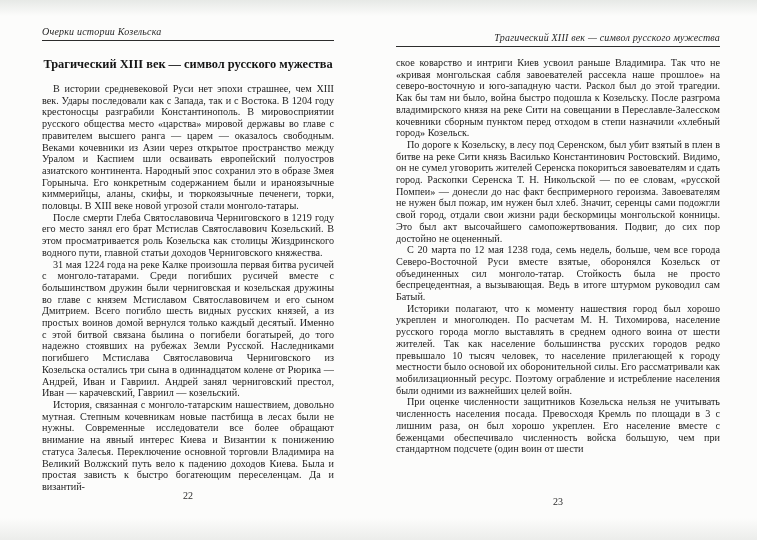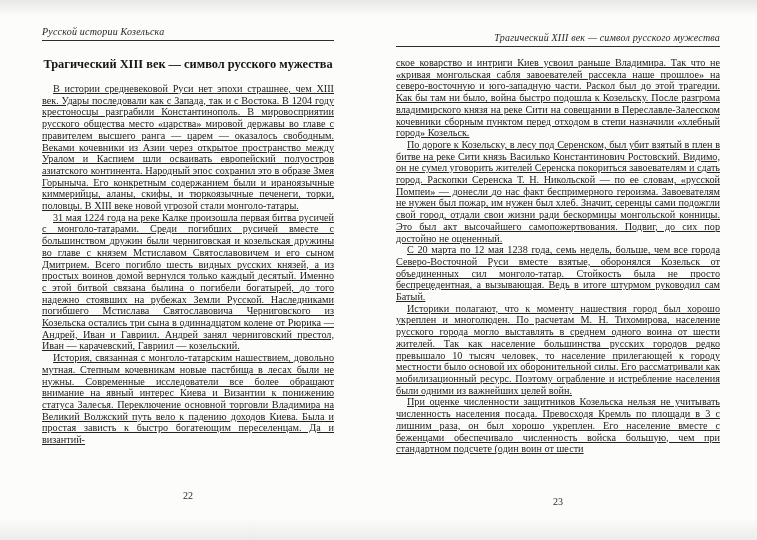--- a/index.html
+++ b/index.html
@@ -59,21 +59,20 @@
     text-align: center;
     margin: 16px 0 11px 0;
     color: #151515;
   }
 
   .body-text {
     font-size: 10.2px;
     line-height: 11.7px;
     text-align: justify;
     color: #222222;
-    text-decoration: underline;
   }
   .page-right .body-text { margin-top: 10px; }
 
   .body-text p {
     margin: 0;
     text-indent: 11px;
   }
   .body-text p.continuation { text-indent: 0; }
 
   .page-number {
@@ -86,24 +85,25 @@
   }
   .page-left .page-number  { top: 490px; }
   .page-right .page-number { top: 496px; }
 </style>
 </head>
 <body>
 
 <div class="spread">
 
   <div class="page page-left">
-    <div class="running-head">Русской истории Козельска</div>
+    <div class="running-head">Очерки истории Козельска</div>
     <div class="chapter-title">Трагический XIII век — символ русского мужества</div>
     <div class="body-text">
       <p>В истории средневековой Руси нет эпохи страшнее, чем XIII век. Удары последовали как с Запада, так и с Востока. В 1204 году крестоносцы разграбили Константинополь. В мировосприятии русского общества место «царства» мировой державы во главе с правителем высшего ранга — царем — оказалось свободным. Веками кочевники из Азии через открытое пространство между Уралом и Каспием шли осваивать европейский полуостров азиатского континента. Народный эпос сохранил это в образе Змея Горыныча. Его конкретным содержанием были и ираноязычные киммерийцы, аланы, скифы, и тюркоязычные печенеги, торки, половцы. В XIII веке новой угрозой стали монголо-татары.</p>
+      <p>После смерти Глеба Святославовича Черниговского в 1219 году его место занял его брат Мстислав Святославович Козельский. В этом просматривается роль Козельска как столицы Жиздринского водного пути, главной статьи доходов Черниговского княжества.</p>
       <p>31 мая 1224 года на реке Калке произошла первая битва русичей с монголо-татарами. Среди погибших русичей вместе с большинством дружин были черниговская и козельская дружины во главе с князем Мстиславом Святославовичем и его сыном Дмитрием. Всего погибло шесть видных русских князей, а из простых воинов домой вернулся только каждый десятый. Именно с этой битвой связана былина о погибели богатырей, до того надежно стоявших на рубежах Земли Русской. Наследниками погибшего Мстислава Святославовича Черниговского из Козельска остались три сына в одиннадцатом колене от Рюрика — Андрей, Иван и Гавриил. Андрей занял черниговский престол, Иван — карачевский, Гавриил — козельский.</p>
       <p>История, связанная с монголо-татарским нашествием, довольно мутная. Степным кочевникам новые пастбища в лесах были не нужны. Современные исследователи все более обращают внимание на явный интерес Киева и Византии к понижению статуса Залесья. Переключение основной торговли Владимира на Великий Волжский путь вело к падению доходов Киева. Была и простая зависть к быстро богатеющим переселенцам. Да и византий-</p>
     </div>
     <div class="page-number">22</div>
   </div>
 
   <div class="page page-right">
     <div class="running-head">Трагический XIII век — символ русского мужества</div>
     <div class="body-text">
       <p class="continuation">ское коварство и интриги Киев усвоил раньше Владимира. Так что не «кривая монгольская сабля завоевателей рассекла наше прошлое» на северо-восточную и юго-западную части. Раскол был до этой трагедии. Как бы там ни было, война быстро подошла к Козельску. После разгрома владимирского князя на реке Сити на совещании в Переславле-Залесском кочевники сборным пунктом перед отходом в степи назначили «хлебный город» Козельск.</p>

